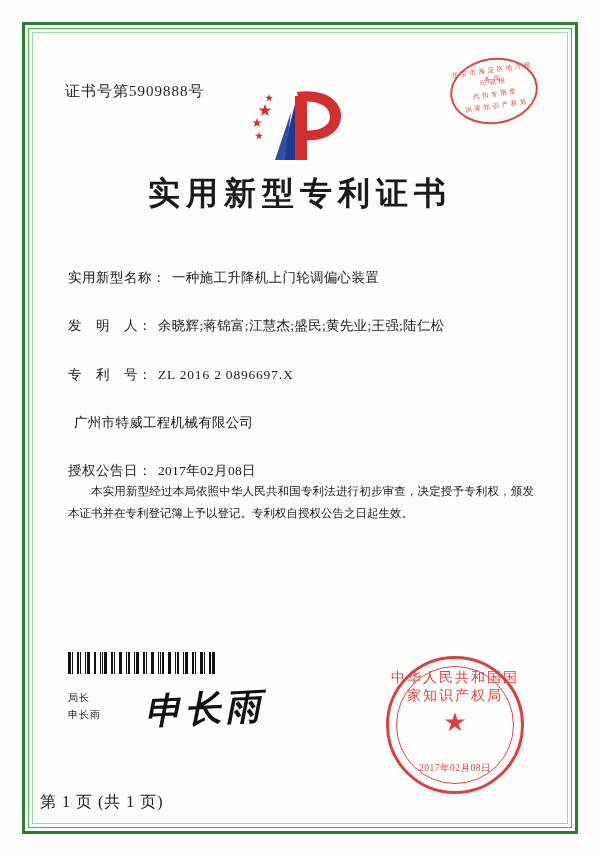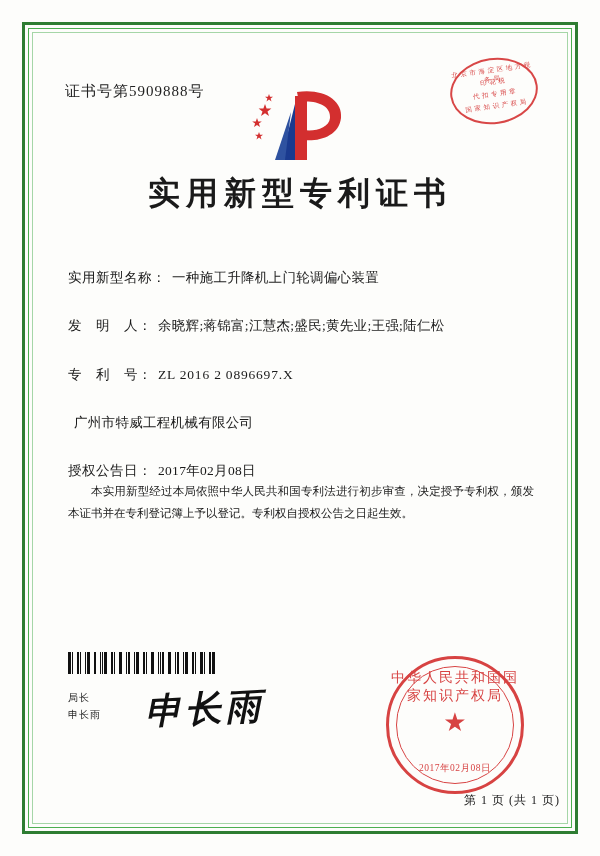--- a/index.html
+++ b/index.html
@@ -245,22 +245,22 @@
     right: 7px; bottom: 7px;
     border: 1px solid #d32f2f;
     border-radius: 50%;
   }
 
   
   .page-footer {
     position: absolute;
     left: 0; right: 0;
     top: 752px;
-    text-align: right;
-    font-size: 12px;
+    text-align: left;
+    font-size: 16px;
     letter-spacing: 1px;
     color: #1a1a1a;
   }
 </style>
 </head>
 <body>
 
 <div class="certificate">
 
   <div class="border-outer"></div>

